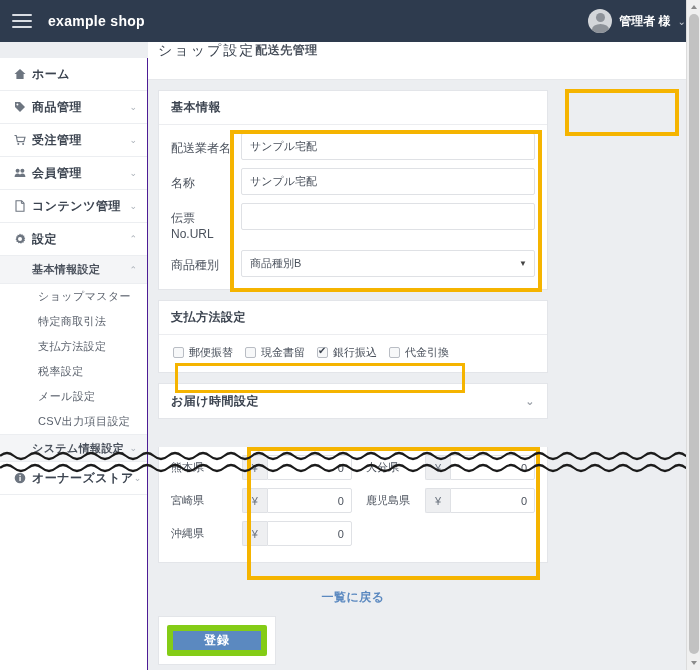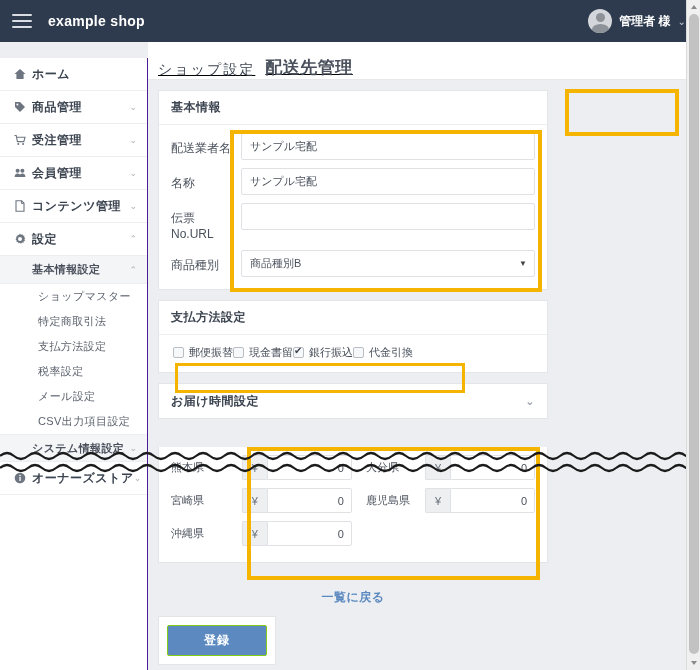--- a/index.html
+++ b/index.html
@@ -60,26 +60,25 @@
   .nav-sub .chev{ color:#aab0b8; font-size:9px;}
   .nav-leaf {
     display:flex; align-items:center; height:25px; padding-left:38px;
     font-size:11px; color:#5a616c; background:#ffffff; cursor:pointer; letter-spacing:0.4px;
   }
   .nav-leaf.active { background:#f1f2f4; }
 
   
   .main { position:absolute; top:42px; left:148px; right:14px; bottom:0; background:#eceef1; overflow:hidden;}
   .page-head {
-    height:38px; background:#ffffff; display:flex; align-items:flex-end; padding-left:10px;
+    height:38px; background:#ffffff; display:flex; align-items:flex-start; padding-left:10px;
     border-bottom:1px solid #e6e8eb;
-    text-decoration:underline;
   }
   .page-head .t1 { font-size:14px; color:#3c4450; letter-spacing:2px; }
-  .page-head .t2 { font-size:17px; color:#4a515c; margin-left:10px; font-weight:bold; letter-spacing:0.5px;}
+  .page-head .t2 { font-size:12px; color:#4a515c; font-weight:bold; letter-spacing:0.5px;}
 
   .content { display:flex; padding:10px 10px 0 10px; gap:10px;flex-direction:column; }
   .col-left { width:390px; flex:0 0 390px; }
   .col-right { width:118px; flex:0 0 118px; }
 
   .card { background:#ffffff; border:1px solid #e3e5e9; margin-bottom:10px; }
   .card-head {
     height:34px; display:flex; align-items:center; padding:0 12px;
     font-size:12px; font-weight:bold; color:#3c4450; border-bottom:1px solid #ecedf0;
     letter-spacing:0.5px;
@@ -114,21 +113,21 @@
   .hl-fee {
     position:absolute; left:247px; top:447px; width:293px; height:133px;
     border:4px solid #f5b400; pointer-events:none; z-index:12;
   }
   .hl-regist {
     position:absolute; left:565px; top:89px; width:114px; height:47px;
     border:4px solid #f5b400; pointer-events:none; z-index:12;
   }
 
   
-  .cbrow { display:flex; align-items:flex-start; gap:0; padding:4px 6px; }
+  .cbrow { display:flex; align-items:flex-start; gap:12px; padding:4px 6px; }
   .cb { display:flex; align-items:center; font-size:11px; color:#4a515c; }
   .cbbox {
     width:11px; height:11px; border:1px solid #b9bdc4; background:#f7f8f9;
     border-radius:2px; margin-right:5px; position:relative; flex:0 0 11px;
   }
   .cbbox.checked::after{
     content:"✔"; position:absolute; left:0px; top:-3px; font-size:10px; color:#3c4450;
   }
 
   
@@ -142,21 +141,21 @@
     display:flex; align-items:center; justify-content:center; border-radius:2px 0 0 2px;
   }
   .money .val {
     flex:1 1 auto; height:25px; border:1px solid #dfe1e5; background:#ffffff;
     font-size:11px; color:#4a515c; text-align:right; padding:0 7px;
     display:flex; align-items:center; justify-content:flex-end; border-radius:0 2px 2px 0;
   }
 
   
   .btn-regist {
-    display:block; width:100%; height:31px; background:#5b89c0; border:1px solid #84cc16;
+    display:block; width:100%; height:31px; background:#5b89c0; border:6px solid #84cc16;
     color:#ffffff; font-size:12px; font-weight:bold; letter-spacing:1px;
     border-radius:2px; cursor:pointer; font-family:"Liberation Sans", sans-serif;
   }
   .memo-area {
     width:100%; height:116px; border:1px solid #dfe1e5; background:#ffffff;
     border-radius:2px; position:relative;
   }
   .memo-area::after{
     content:""; position:absolute; right:2px; bottom:2px; width:7px; height:7px;
     background:

